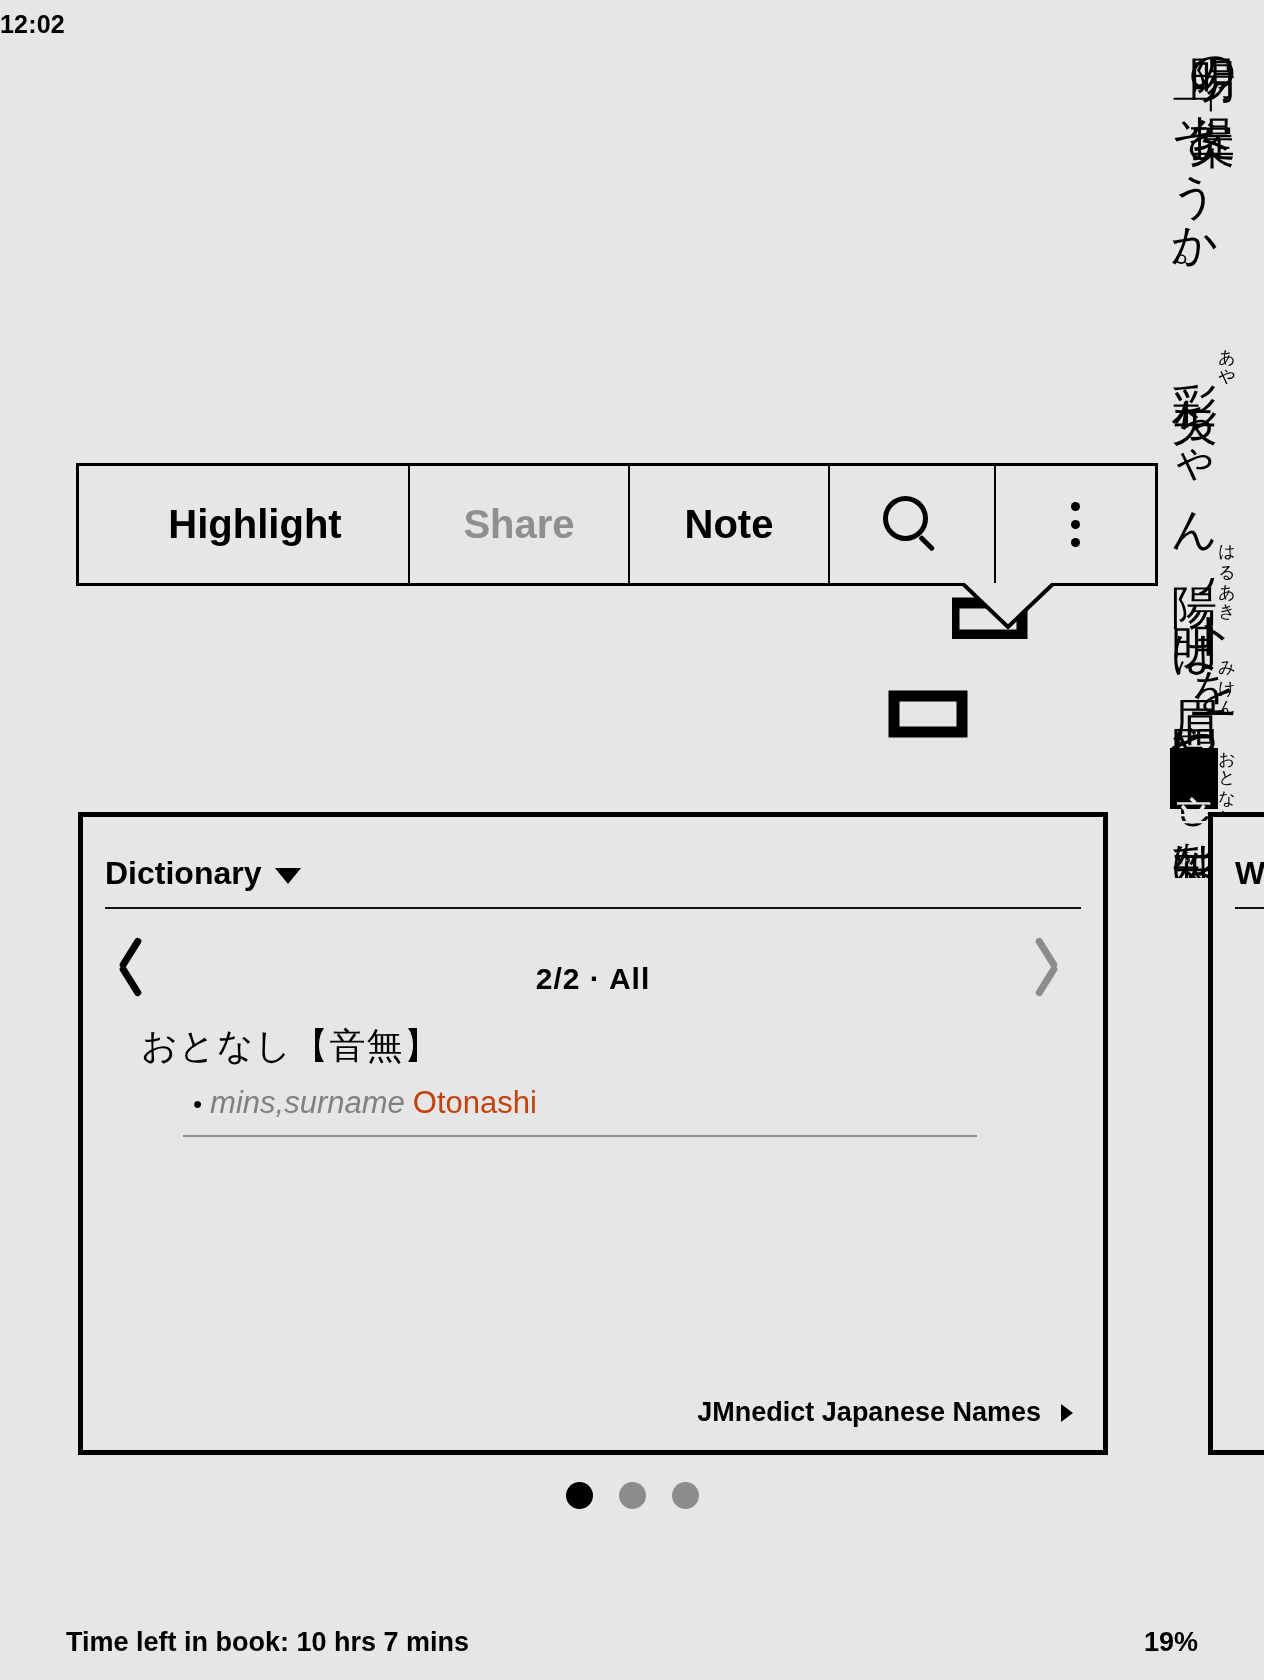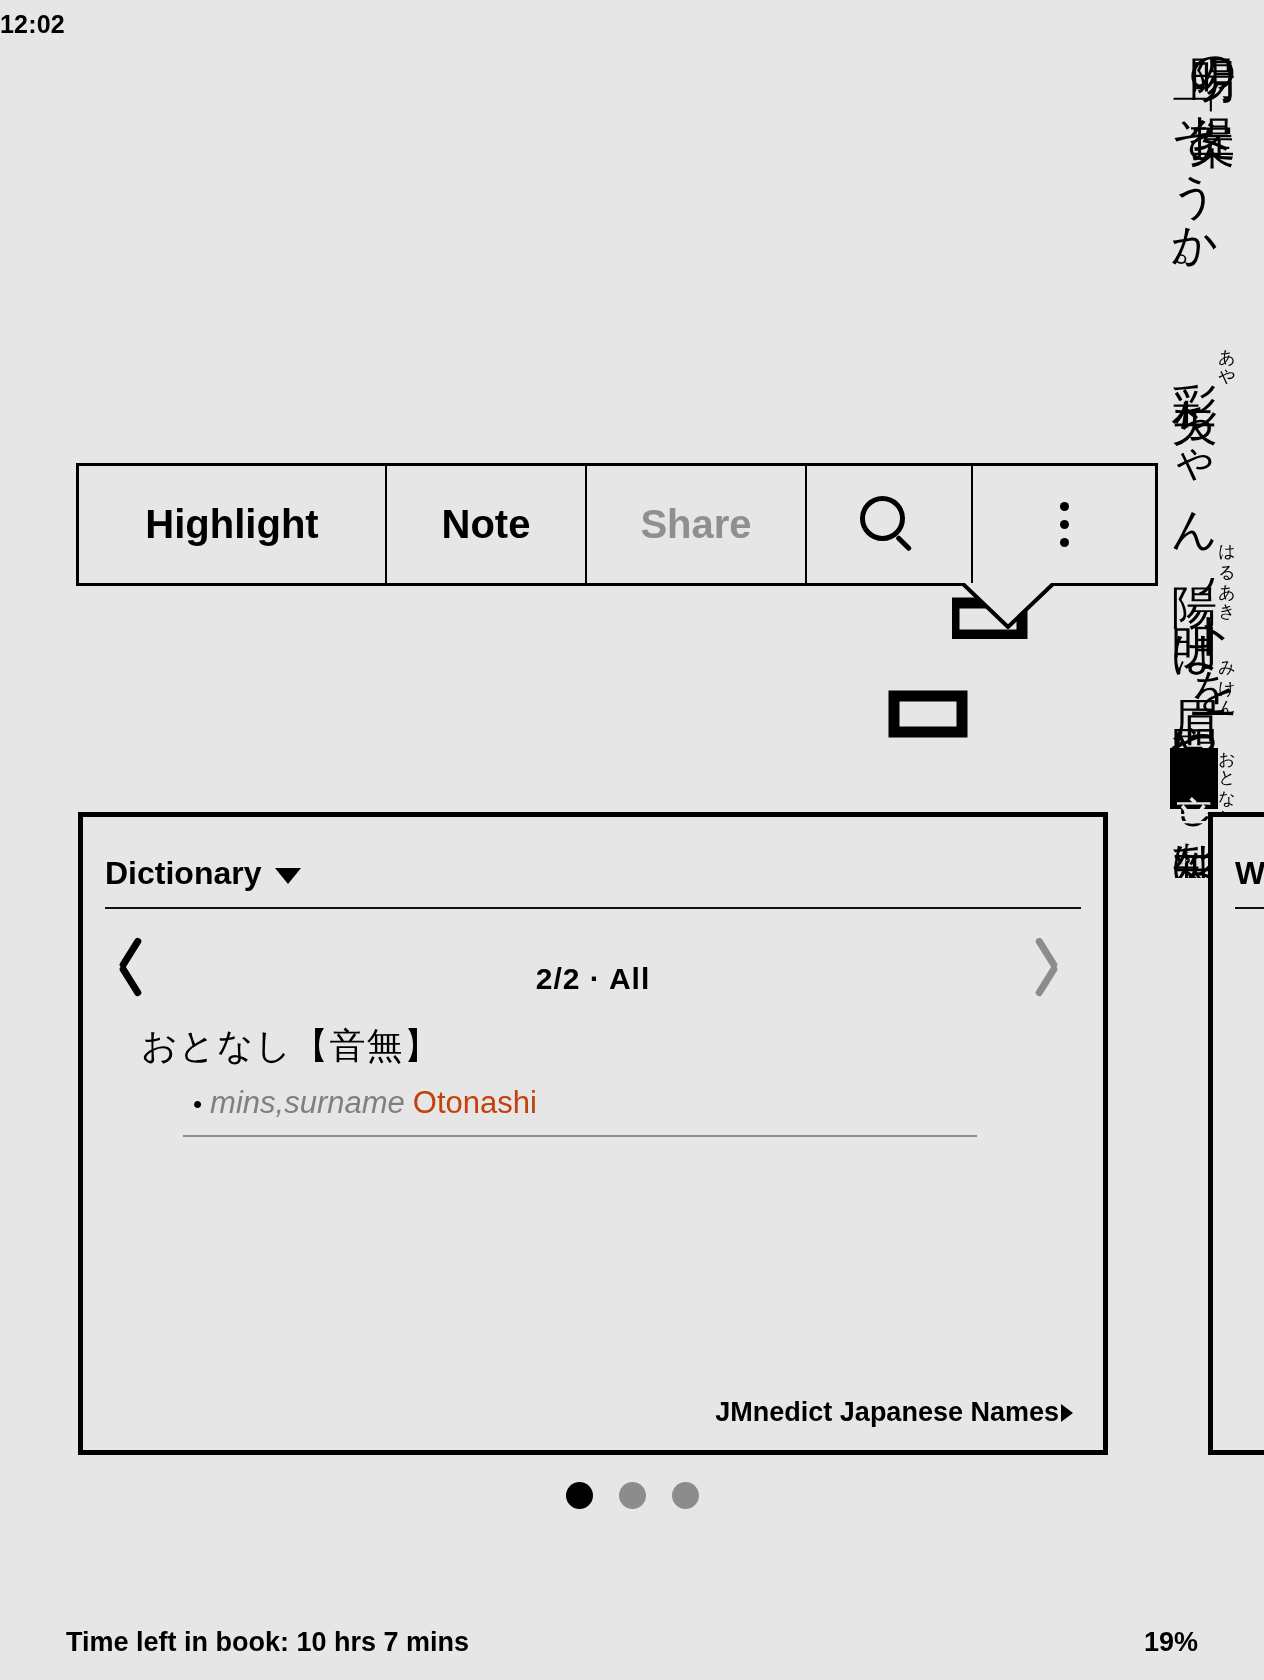--- a/index.html
+++ b/index.html
@@ -54,21 +54,21 @@
     position:absolute;left:76px;top:463px;width:1082px;height:123px;
     background:#e6e6e6;border:3px solid #000;box-sizing:border-box;
     display:flex;align-items:stretch;z-index:8;
   }
   .seltoolbar .item{
     display:flex;align-items:center;justify-content:center;
     border-right:2px solid #000;box-sizing:border-box;
     font-size:40px;font-weight:bold;
   }
   .seltoolbar .item:last-child{border-right:none;}
-  .it-highlight{flex:0 0 308px;}
+  .it-highlight{flex:0 0 308px;margin-left:23px;}
   .it-note{flex:0 0 200px;}
   .it-share{flex:0 0 220px;color:#8f8f8f;}
   .it-search{flex:0 0 166px;}
   .it-more{flex:1 1 auto;}
   .mag{width:58px;height:58px;position:relative;}
   .mag .ring{position:absolute;left:0;top:0;width:45px;height:45px;border:5px solid #000;border-radius:50%;box-sizing:border-box;}
   .mag .stem{position:absolute;left:37px;top:38px;width:19px;height:5px;background:#000;transform:rotate(45deg);transform-origin:left center;border-radius:2px;}
   .dots3{display:flex;flex-direction:column;gap:9px;}
   .dots3 i{width:9px;height:9px;background:#000;border-radius:50%;display:block;}
   
@@ -102,21 +102,21 @@
   .pagelabel{font-size:30px;font-weight:bold;letter-spacing:1px;margin-top:28px;}
   .entry{position:absolute;left:58px;right:58px;top:205px;}
   .headword{font-size:36px;font-weight:400;letter-spacing:1px;}
   .gloss{margin-top:14px;padding-left:52px;font-size:31px;display:flex;align-items:baseline;gap:8px;}
   .gloss .bullet{font-size:26px;line-height:1;}
   .gloss .pos{font-style:italic;color:#808080;}
   .gloss .def{color:#c2410c;}
   .rule{position:absolute;left:100px;right:126px;top:318px;height:2px;background:#8f8f8f;}
   .card-source{
     position:absolute;right:30px;bottom:22px;
-    font-size:27px;font-weight:bold;display:flex;align-items:center;gap:2px;
+    font-size:27px;font-weight:bold;display:flex;align-items:center;gap:20px;
   }
   .tri-right{width:0;height:0;border-top:9px solid transparent;border-bottom:9px solid transparent;border-left:12px solid #000;}
   
   .card-next{
     position:absolute;left:1208px;top:812px;width:300px;height:643px;
     background:#e6e6e6;border:5px solid #000;box-sizing:border-box;z-index:6;
   }
   .card-next .card-head{left:22px;top:22px;right:22px;}
   
   .cdots{
@@ -160,25 +160,25 @@
 <div class="handle" style="left:888px;top:690px;">
   <svg width="120" height="50" viewBox="0 0 120 50">
     <path d="M6 6 L6 42 L74 42 L74 6 Z" fill="none" stroke="#000" stroke-width="11"></path>
   </svg>
 </div>
 
 <div class="seltoolbar">
   <div class="item it-highlight">
     <span>Highlight</span>
   </div>
+  <div class="item it-share">
+    <span>Share</span>
+  </div>
   <div class="item it-note">
     <span>Note</span>
-  </div>
-  <div class="item it-share">
-    <span>Share</span>
   </div>
   <div class="item it-search">
     <span class="mag">
       <span class="ring"></span>
         <span class="stem"></span>
     </span>
   </div>
   <div class="item it-more">
     <span class="dots3">
       <i></i>

